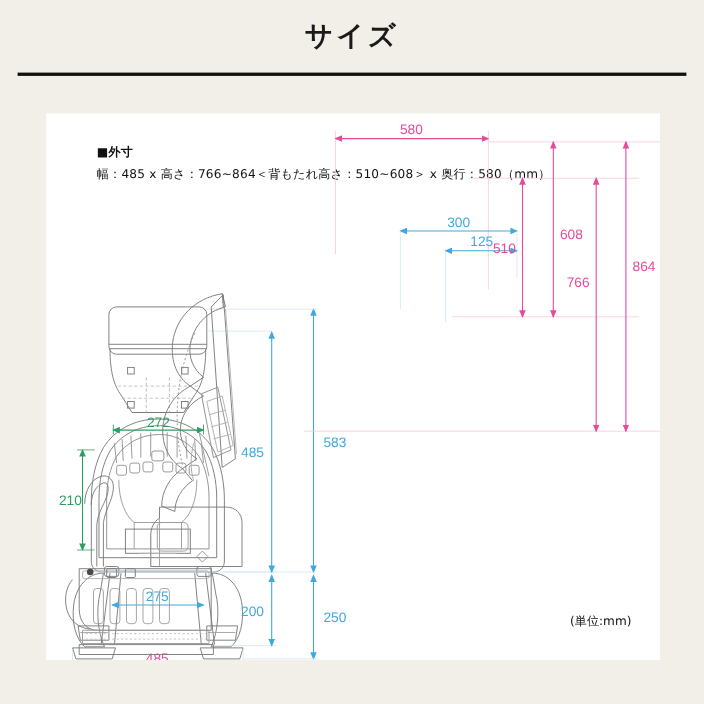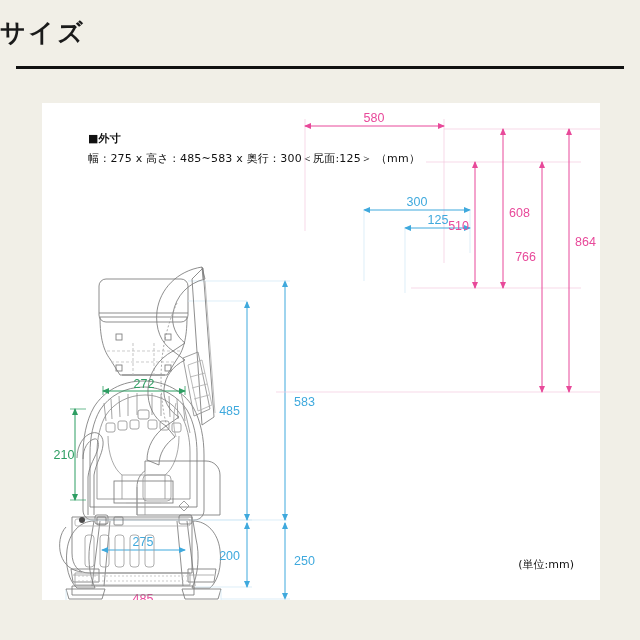--- a/index.html
+++ b/index.html
@@ -7,21 +7,21 @@
     width:640px;height:640px;
     background:#f1efe7;
     font-family:"Liberation Sans","DejaVu Sans",sans-serif;
     overflow:hidden;
   }
   #page{position:relative;width:640px;height:640px;}
 
   
   .page-title{
     position:absolute;left:0;top:16px;width:640px;
-    text-align:left;
+    text-align:center;
     font-size:25px;font-weight:bold;color:#1a1a1a;
     letter-spacing:3px;
     font-family:"DejaVu Sans","Liberation Sans",sans-serif;
   }
   .title-rule{
     position:absolute;left:16px;top:66px;width:608px;height:3px;
     background:#111;
   }
 
   
@@ -58,21 +58,21 @@
 
 <div id="page">
 
   <div class="page-title">サイズ</div>
   <div class="title-rule"></div>
 
   <div class="card">
 
     <div class="spec">
       <div class="hd">■外寸</div>
-      <div>幅：275 x 高さ：485~583 x 奥行：300＜尻面:125＞ （mm）</div>
+      <div>幅：485 x 高さ：766~864＜背もたれ高さ：510~608＞ x 奥行：580（mm）</div>
     </div>
 
     <div class="draw">
       <svg width="558" height="497" viewBox="0 0 558 497" xmlns="http://www.w3.org/2000/svg">
         <defs>
           <marker id="ahB" markerWidth="7" markerHeight="7" refX="6" refY="3" orient="auto">
             <path d="M0,0 L7,3 L0,6 z" fill="#3fa9dd"></path>
           </marker>
           <marker id="ahBs" markerWidth="7" markerHeight="7" refX="1" refY="3" orient="auto">
             <path d="M7,0 L0,3 L7,6 z" fill="#3fa9dd"></path>

